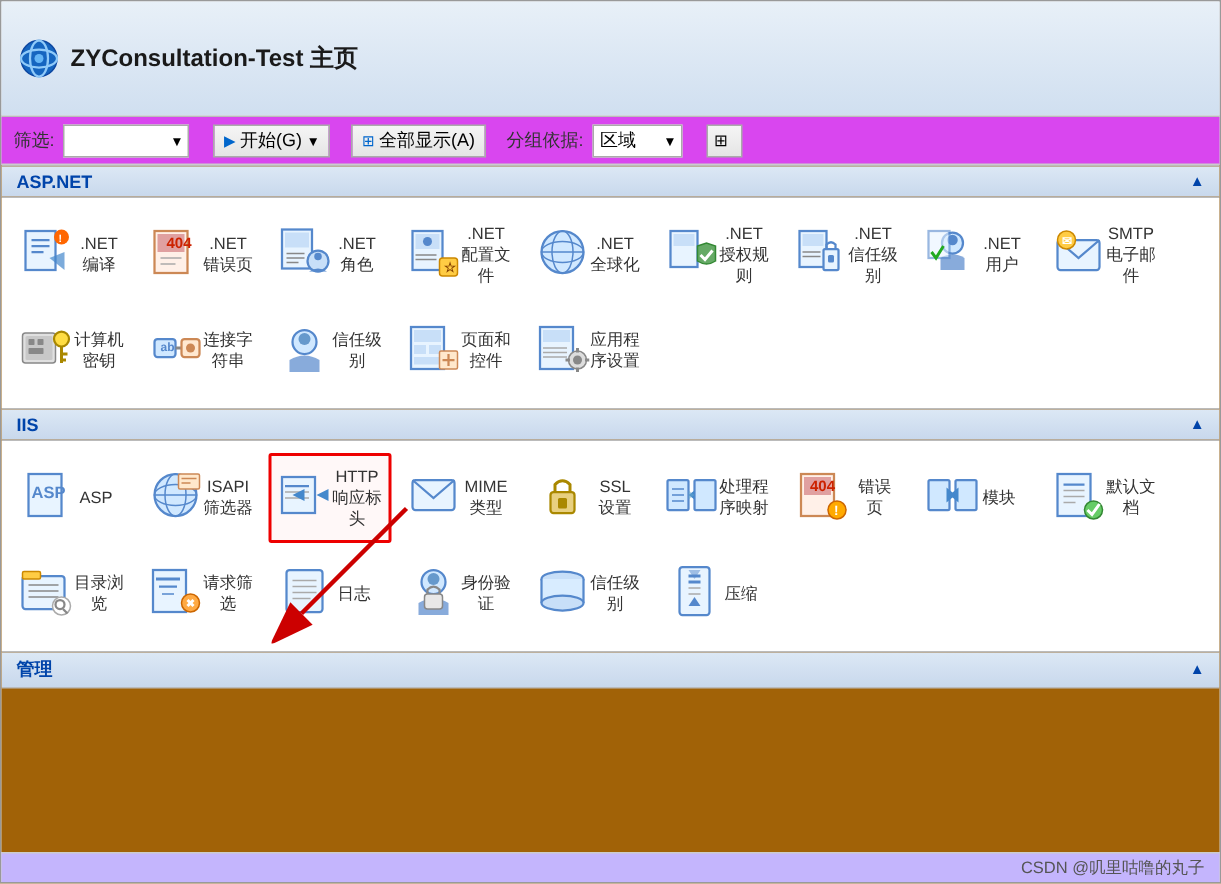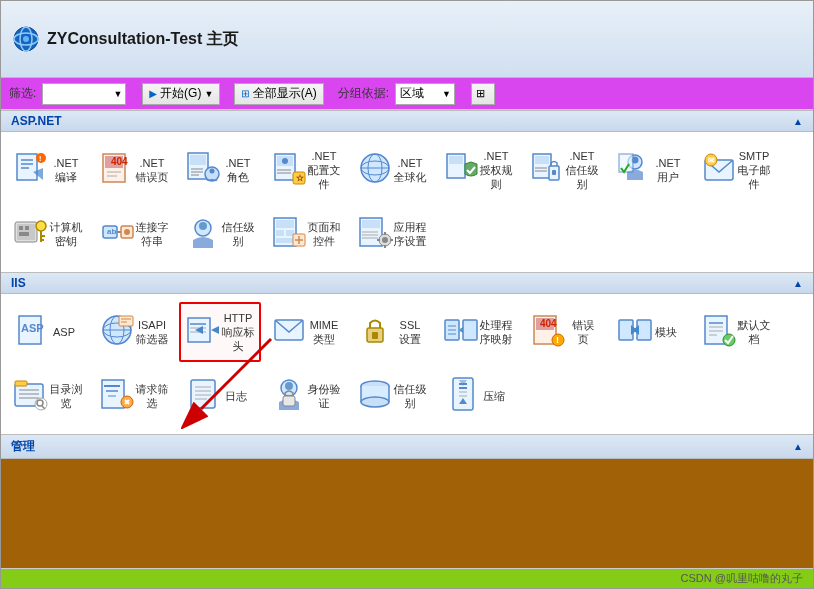--- a/index.html
+++ b/index.html
@@ -131,21 +131,21 @@
       margin-bottom: 4px;
       position: relative;
     }
     .icon-label {
       font-size: 11px;
       color: #333;
       line-height: 1.3;
       word-break: break-all;
     }
     .status-bar {
-      background: #84cc16;
+      background: #c4b5fd;
       border-top: 1px solid #ccc;
       padding: 2px 10px;
       font-size: 11px;
       color: #555;
       display: flex;
       justify-content: flex-end;
       align-items: flex-end;
       min-height: 20px;
     }
 

